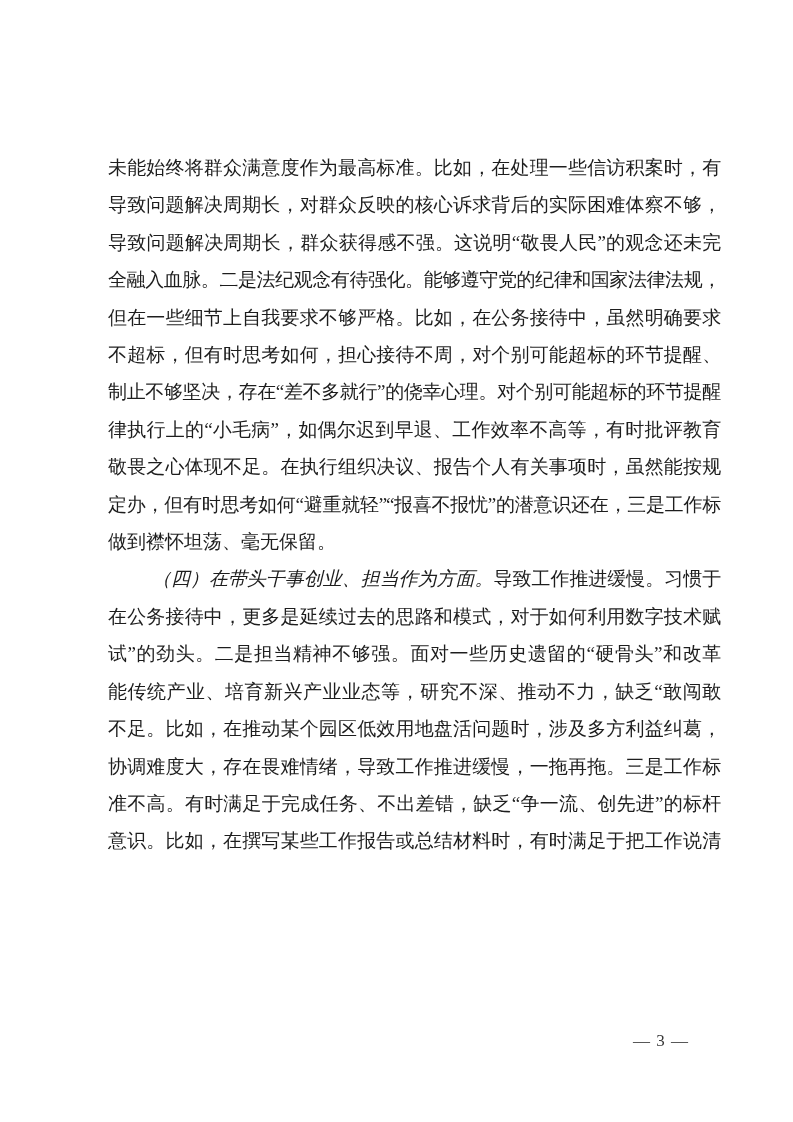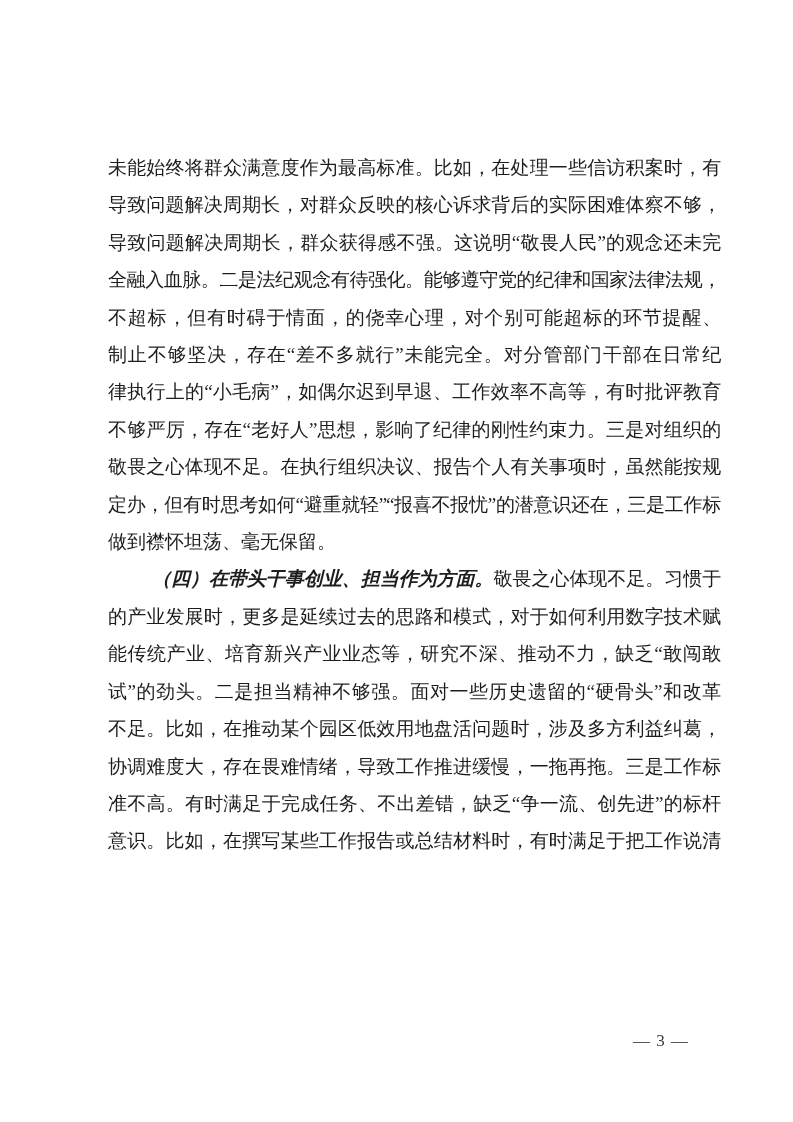--- a/index.html
+++ b/index.html
@@ -35,21 +35,21 @@
   }
   .line.short {
     text-align-last: left;
     letter-spacing: 0;
   }
   .line.indent {
     text-indent: 44px;
   }
   .kai {
     font-style: italic;
-    font-weight: bold;
+    font-weight: normal;
   }
   .page-num {
     position: absolute;
     top: 1030px;
     left: 596px;
     width: 90px;
     font-size: 17px;
     line-height: 22px;
     color: #3a3a3a;
     letter-spacing: 1px;
@@ -59,34 +59,34 @@
 </style>
 </head>
 <body>
 
 <div class="page">
   <div class="textblock">
     <div class="line">未能始终将群众满意度作为最高标准。比如，在处理一些信访积案时，有</div>
     <div class="line">导致问题解决周期长，对群众反映的核心诉求背后的实际困难体察不够，</div>
     <div class="line">导致问题解决周期长，群众获得感不强。这说明“敬畏人民”的观念还未完</div>
     <div class="line">全融入血脉。二是法纪观念有待强化。能够遵守党的纪律和国家法律法规，</div>
-    <div class="line">不超标，但有时碍于情面，的侥幸心理，对个别可能超标的环节提醒、</div>
-    <div class="line">制止不够坚决，存在“差不多就行”未能完全。对分管部门干部在日常纪</div>
+    <div class="line">但在一些细节上自我要求不够严格。比如，在公务接待中，虽然明确要求</div>
+    <div class="line">不超标，但有时思考如何，担心接待不周，对个别可能超标的环节提醒、</div>
+    <div class="line">制止不够坚决，存在“差不多就行”的侥幸心理。对个别可能超标的环节提醒</div>
     <div class="line">律执行上的“小毛病”，如偶尔迟到早退、工作效率不高等，有时批评教育</div>
-    <div class="line">不够严厉，存在“老好人”思想，影响了纪律的刚性约束力。三是对组织的</div>
     <div class="line">敬畏之心体现不足。在执行组织决议、报告个人有关事项时，虽然能按规</div>
     <div class="line">定办，但有时思考如何“避重就轻”“报喜不报忧”的潜意识还在，三是工作标</div>
     <div class="line short">做到襟怀坦荡、毫无保留。</div>
 
     <div class="line indent">
-      <span class="kai">（四）在带头干事创业、担当作为方面。</span><span>敬畏之心体现不足。习惯于</span>
+      <span class="kai">（四）在带头干事创业、担当作为方面。</span><span>导致工作推进缓慢。习惯于</span>
     </div>
-    <div class="line">的产业发展时，更多是延续过去的思路和模式，对于如何利用数字技术赋</div>
+    <div class="line">在公务接待中，更多是延续过去的思路和模式，对于如何利用数字技术赋</div>
+    <div class="line">试”的劲头。二是担当精神不够强。面对一些历史遗留的“硬骨头”和改革</div>
     <div class="line">能传统产业、培育新兴产业业态等，研究不深、推动不力，缺乏“敢闯敢</div>
-    <div class="line">试”的劲头。二是担当精神不够强。面对一些历史遗留的“硬骨头”和改革</div>
     <div class="line">不足。比如，在推动某个园区低效用地盘活问题时，涉及多方利益纠葛，</div>
     <div class="line">协调难度大，存在畏难情绪，导致工作推进缓慢，一拖再拖。三是工作标</div>
     <div class="line">准不高。有时满足于完成任务、不出差错，缺乏“争一流、创先进”的标杆</div>
     <div class="line">意识。比如，在撰写某些工作报告或总结材料时，有时满足于把工作说清</div>
   </div>
 
   <div class="page-num">— 3 —</div>
 </div>
 
 </body></html>

